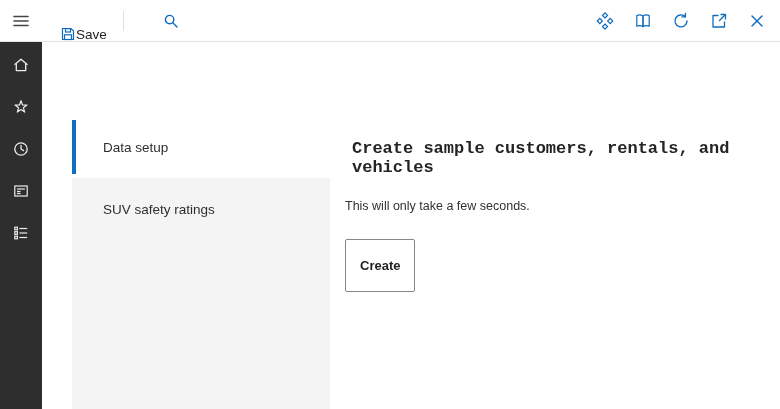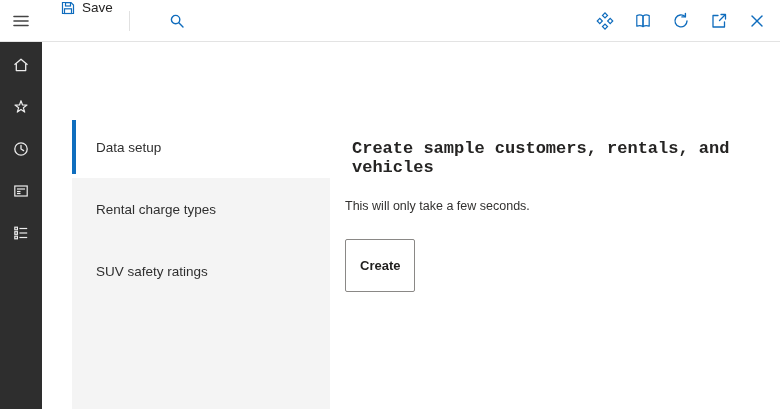--- a/index.html
+++ b/index.html
@@ -18,21 +18,21 @@
   .topbar {
     position: absolute; top: 0; left: 0; right: 0; height: 42px;
     background: #ffffff; border-bottom: 1px solid #e3e3e3;
     display: flex; align-items: center;
   }
   .nav-toggle {
     width: 42px; height: 42px; display: flex; align-items: center; justify-content: center;
     flex: 0 0 42px;
   }
   .cmd-btn {
-    display: flex; align-items: flex-start; gap: 6px;
+    display: flex; align-items: flex-end; gap: 0;
     height: 42px; padding: 0 4px;
     font-size: 13.5px; color: #252423;
   }
   .cmd-save { margin-left: 14px; }
   .cmd-sep { width: 1px; height: 20px; background: #e1e1e1; margin: 0 12px; }
   .icon-btn {
     width: 30px; height: 42px;
     display: flex; align-items: center; justify-content: center;
   }
   .search-btn { margin-left: 20px; }
@@ -66,21 +66,21 @@
     display: flex; overflow: hidden;
   }
   .tabs {
     width: 258px; flex: 0 0 258px; background: #f4f4f4;
     display: flex; flex-direction: column;
   }
   .tab-item {
     position: relative;
     height: 62px; flex: 0 0 62px;
     display: flex; align-items: center;
-    padding-left: 24px;
+    padding-left: 31px;
     font-size: 13.5px; color: #2f2f2f;
     background: #f4f4f4;
     text-align: left;
   }
   .tab-item.selected { background: #ffffff; }
   .tab-item.selected::before {
     content: "";
     position: absolute; left: 0; top: 4px; bottom: 4px; width: 4px;
     background: #106ebe;
   }
@@ -235,23 +235,20 @@
 </div>
 
 <div class="main">
 
   <div class="card">
     <div class="tabs">
       <button class="tab-item selected">
         <span>Data setup</span>
       </button>
       <button class="tab-item">
-        <span>Rental charge types</span>
-      </button>
-      <button class="tab-item">
         <span>SUV safety ratings</span>
       </button>
     </div>
 
     <div class="content">
       <h2 class="content-heading">Create sample customers, rentals, and vehicles</h2>
       <p class="content-note">This will only take a few seconds.</p>
       <button class="create-btn">Create</button>
     </div>
   </div>

